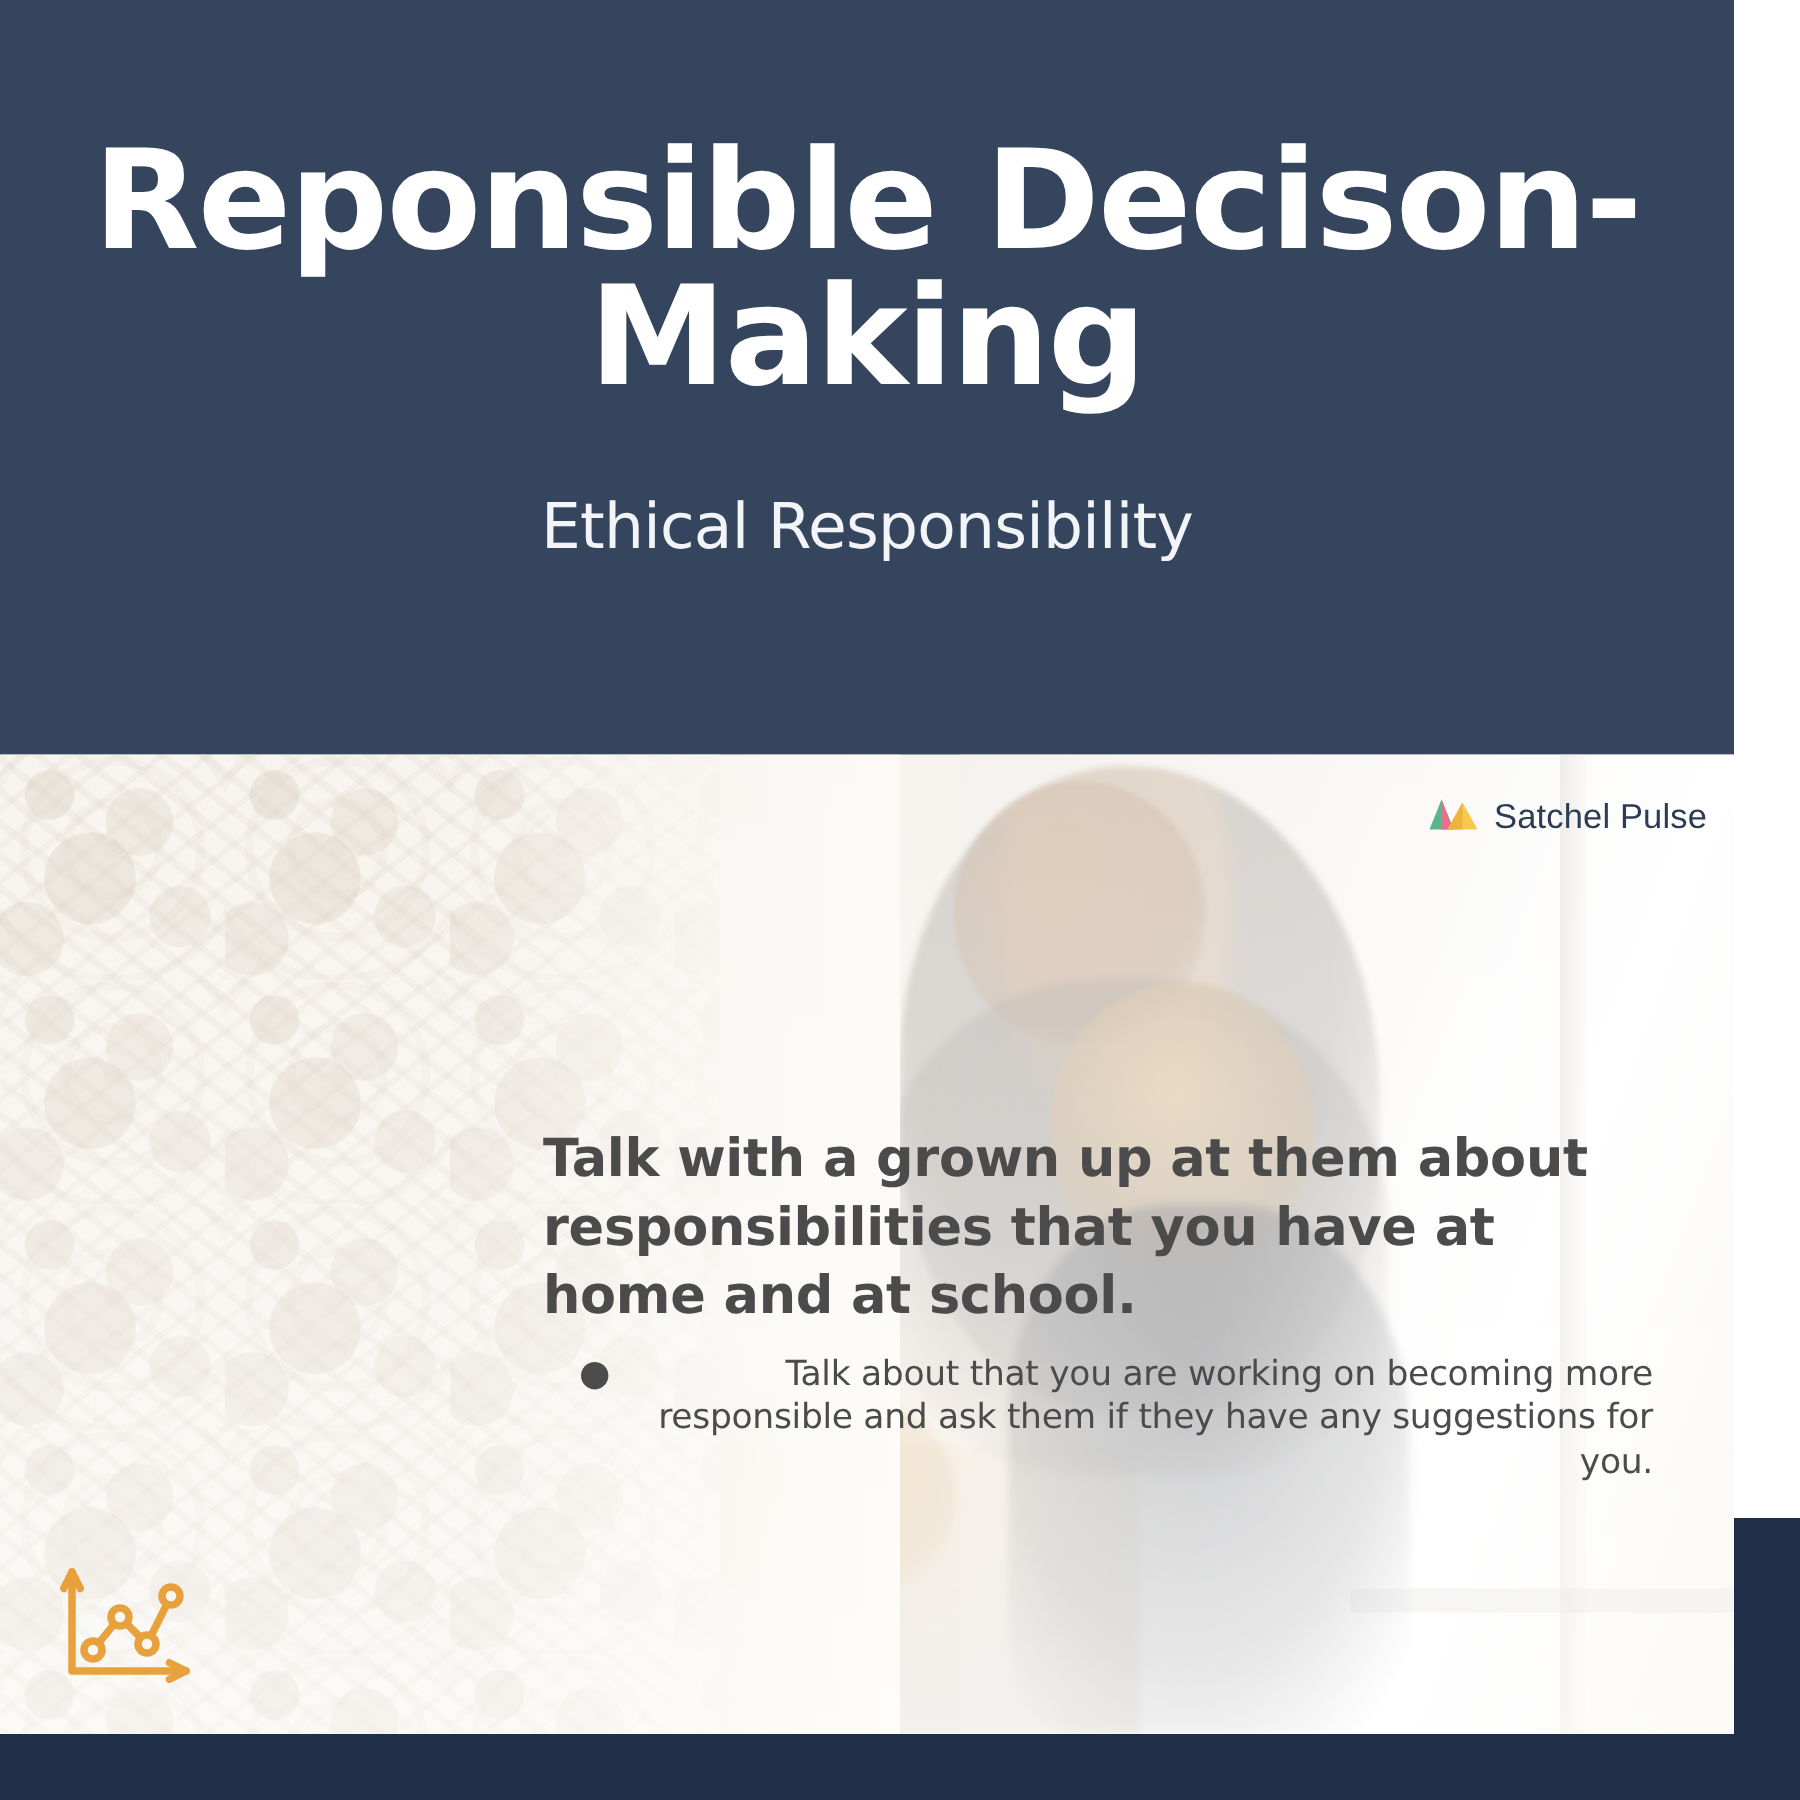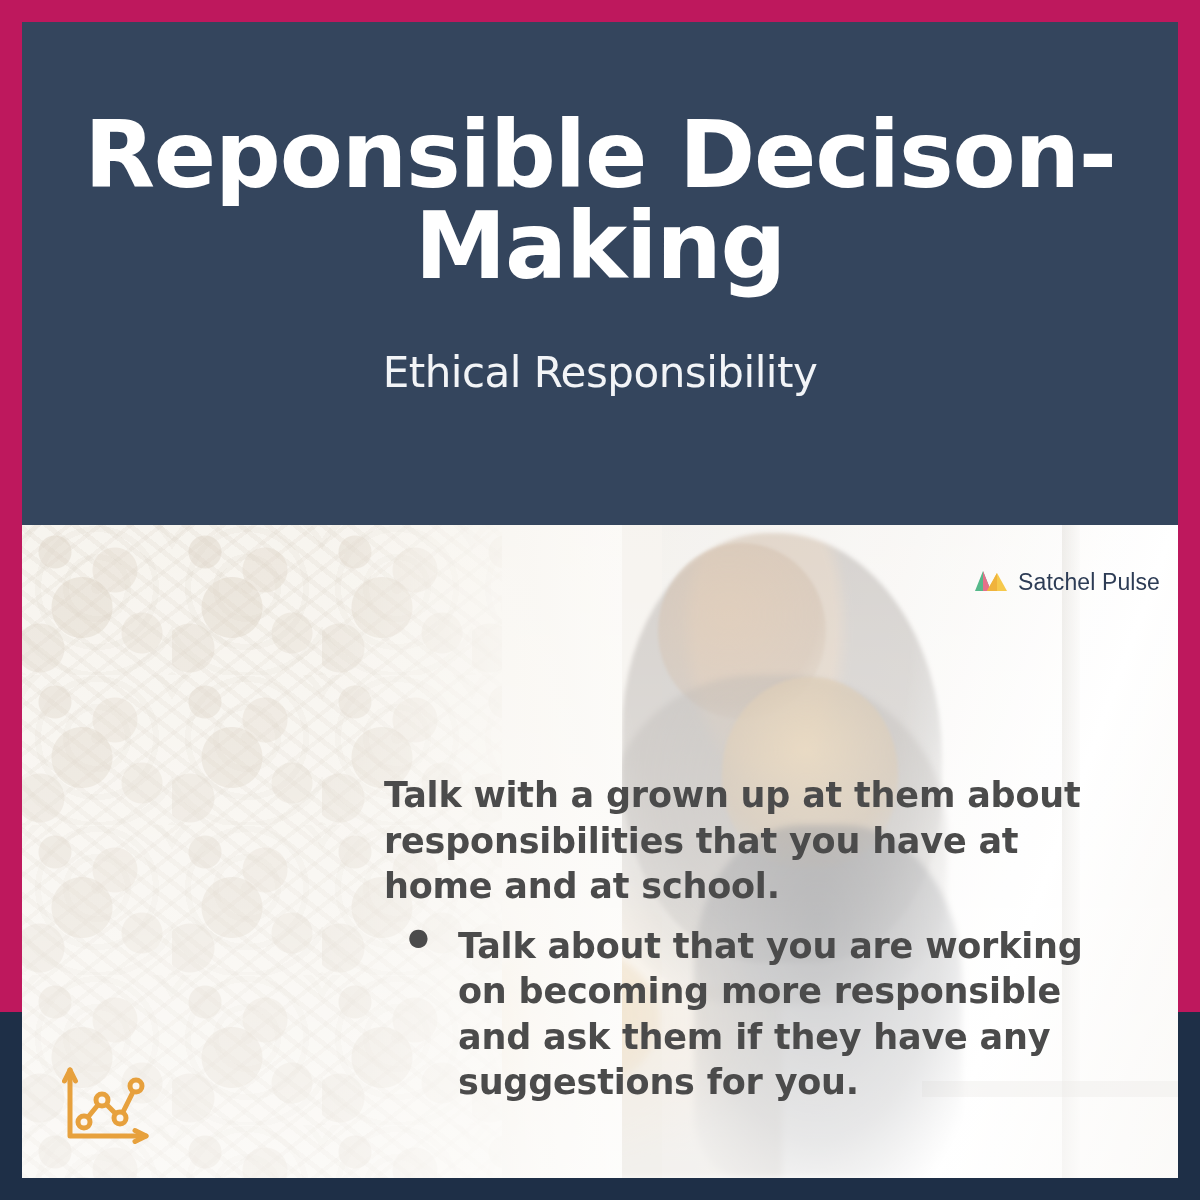--- a/index.html
+++ b/index.html
@@ -7,22 +7,21 @@
   body {
     font-family:"DejaVu Sans", sans-serif;
     background:#1e2f47;
     overflow:hidden;
   }
 
   .card {
     position:relative;
     width:1200px;
     height:1012px;
-    background:#be185d;
-    padding:22px;
+    background:#ffffff;
   }
 
   .inner {
     position:relative;
     width:1156px;
     height:1156px;
     overflow:hidden;
     background:#34455d;
   }
 
@@ -227,21 +226,20 @@
     transform:translateY(-4px);
   }
 
   
   .logo {
     position:absolute;
     top:28px; right:18px;
     display:flex;
     align-items:center;
     gap:10px;
-    margin-top:16px;
   }
   .logo-mark { display:block; }
   .logo-text {
     color:#2d3c55;
     font-family:"Liberation Sans", sans-serif;
     font-size:23px;
     font-weight:normal;
     letter-spacing:0.1px;
   }
 
@@ -261,24 +259,25 @@
   }
   .bullets {
     margin-top:14px;
     list-style:none;
   }
   .bullets li {
     position:relative;
     padding-left:74px;
     color:#4b4b4b;
     font-family:"DejaVu Sans", sans-serif;
-    font-weight:bold;
-    font-size:35px;
+    font-weight:normal;
+    font-size:23px;
     line-height:1.30;
     letter-spacing:-0.2px;
+    text-align:right;
   }
   .bullets li::before {
     content:"\25CF";
     position:absolute;
     left:24px;
     top:-2px;
     font-size:24px;
     color:#4b4b4b;
   }
 

